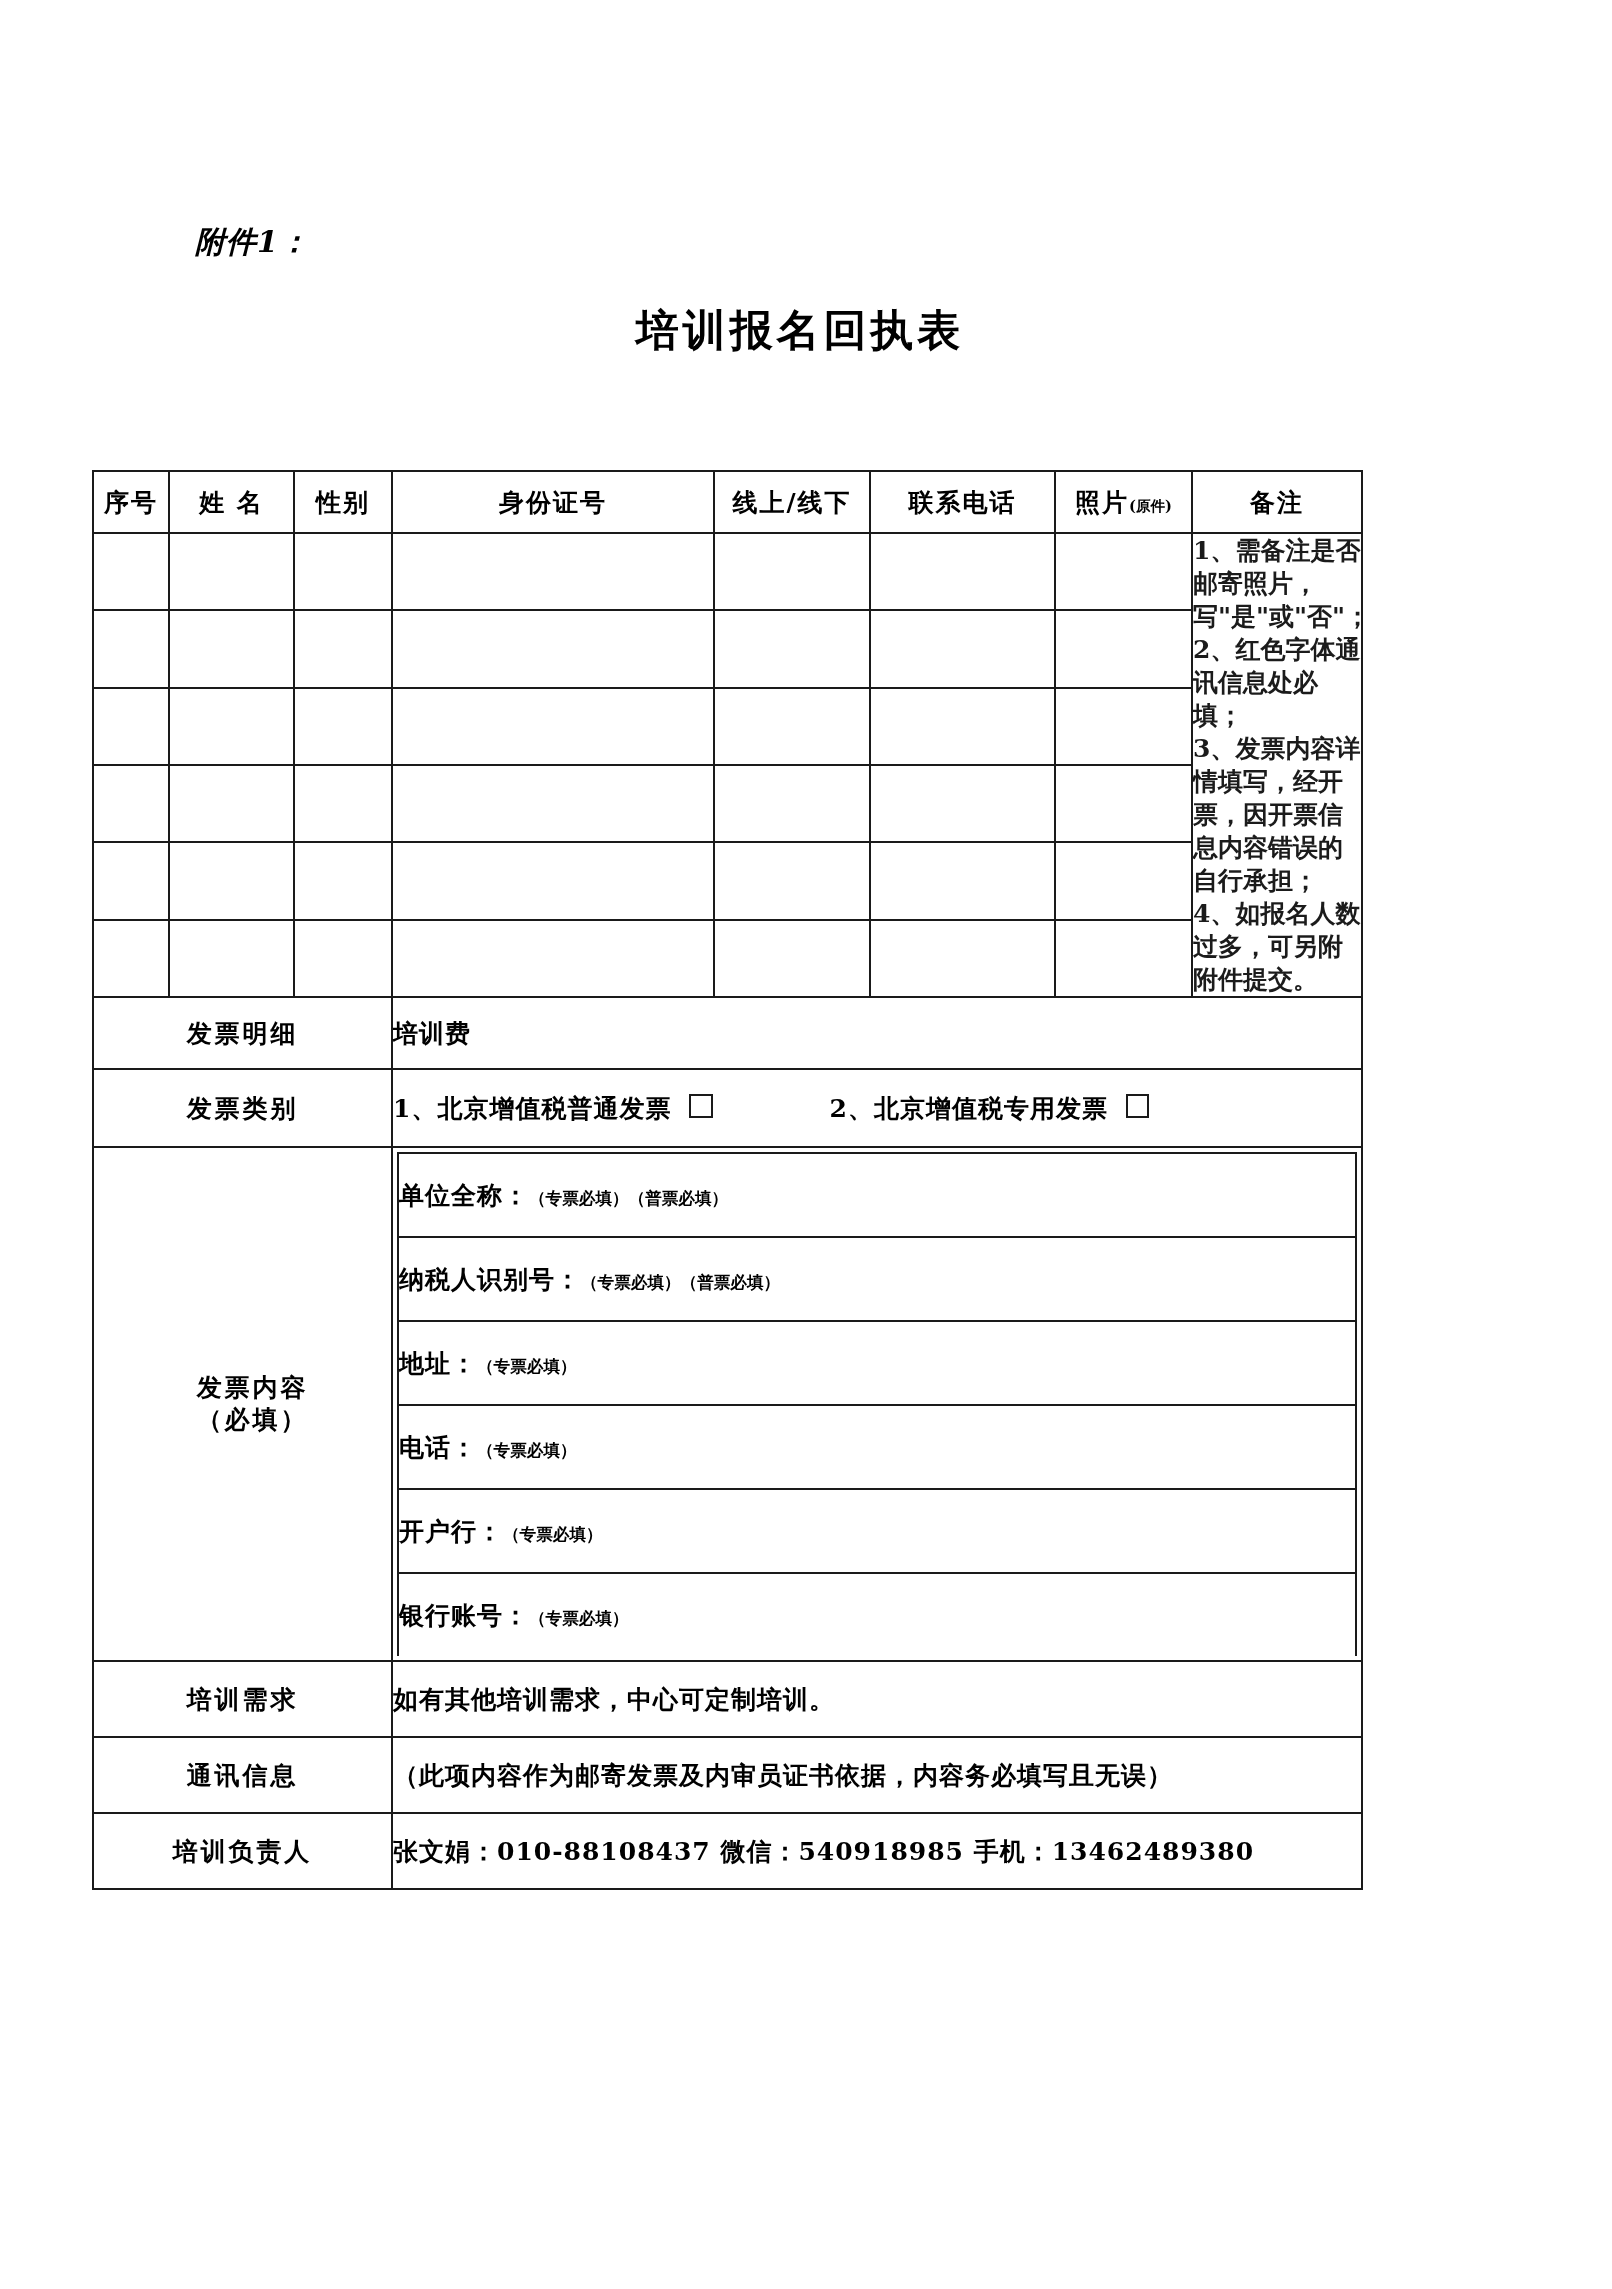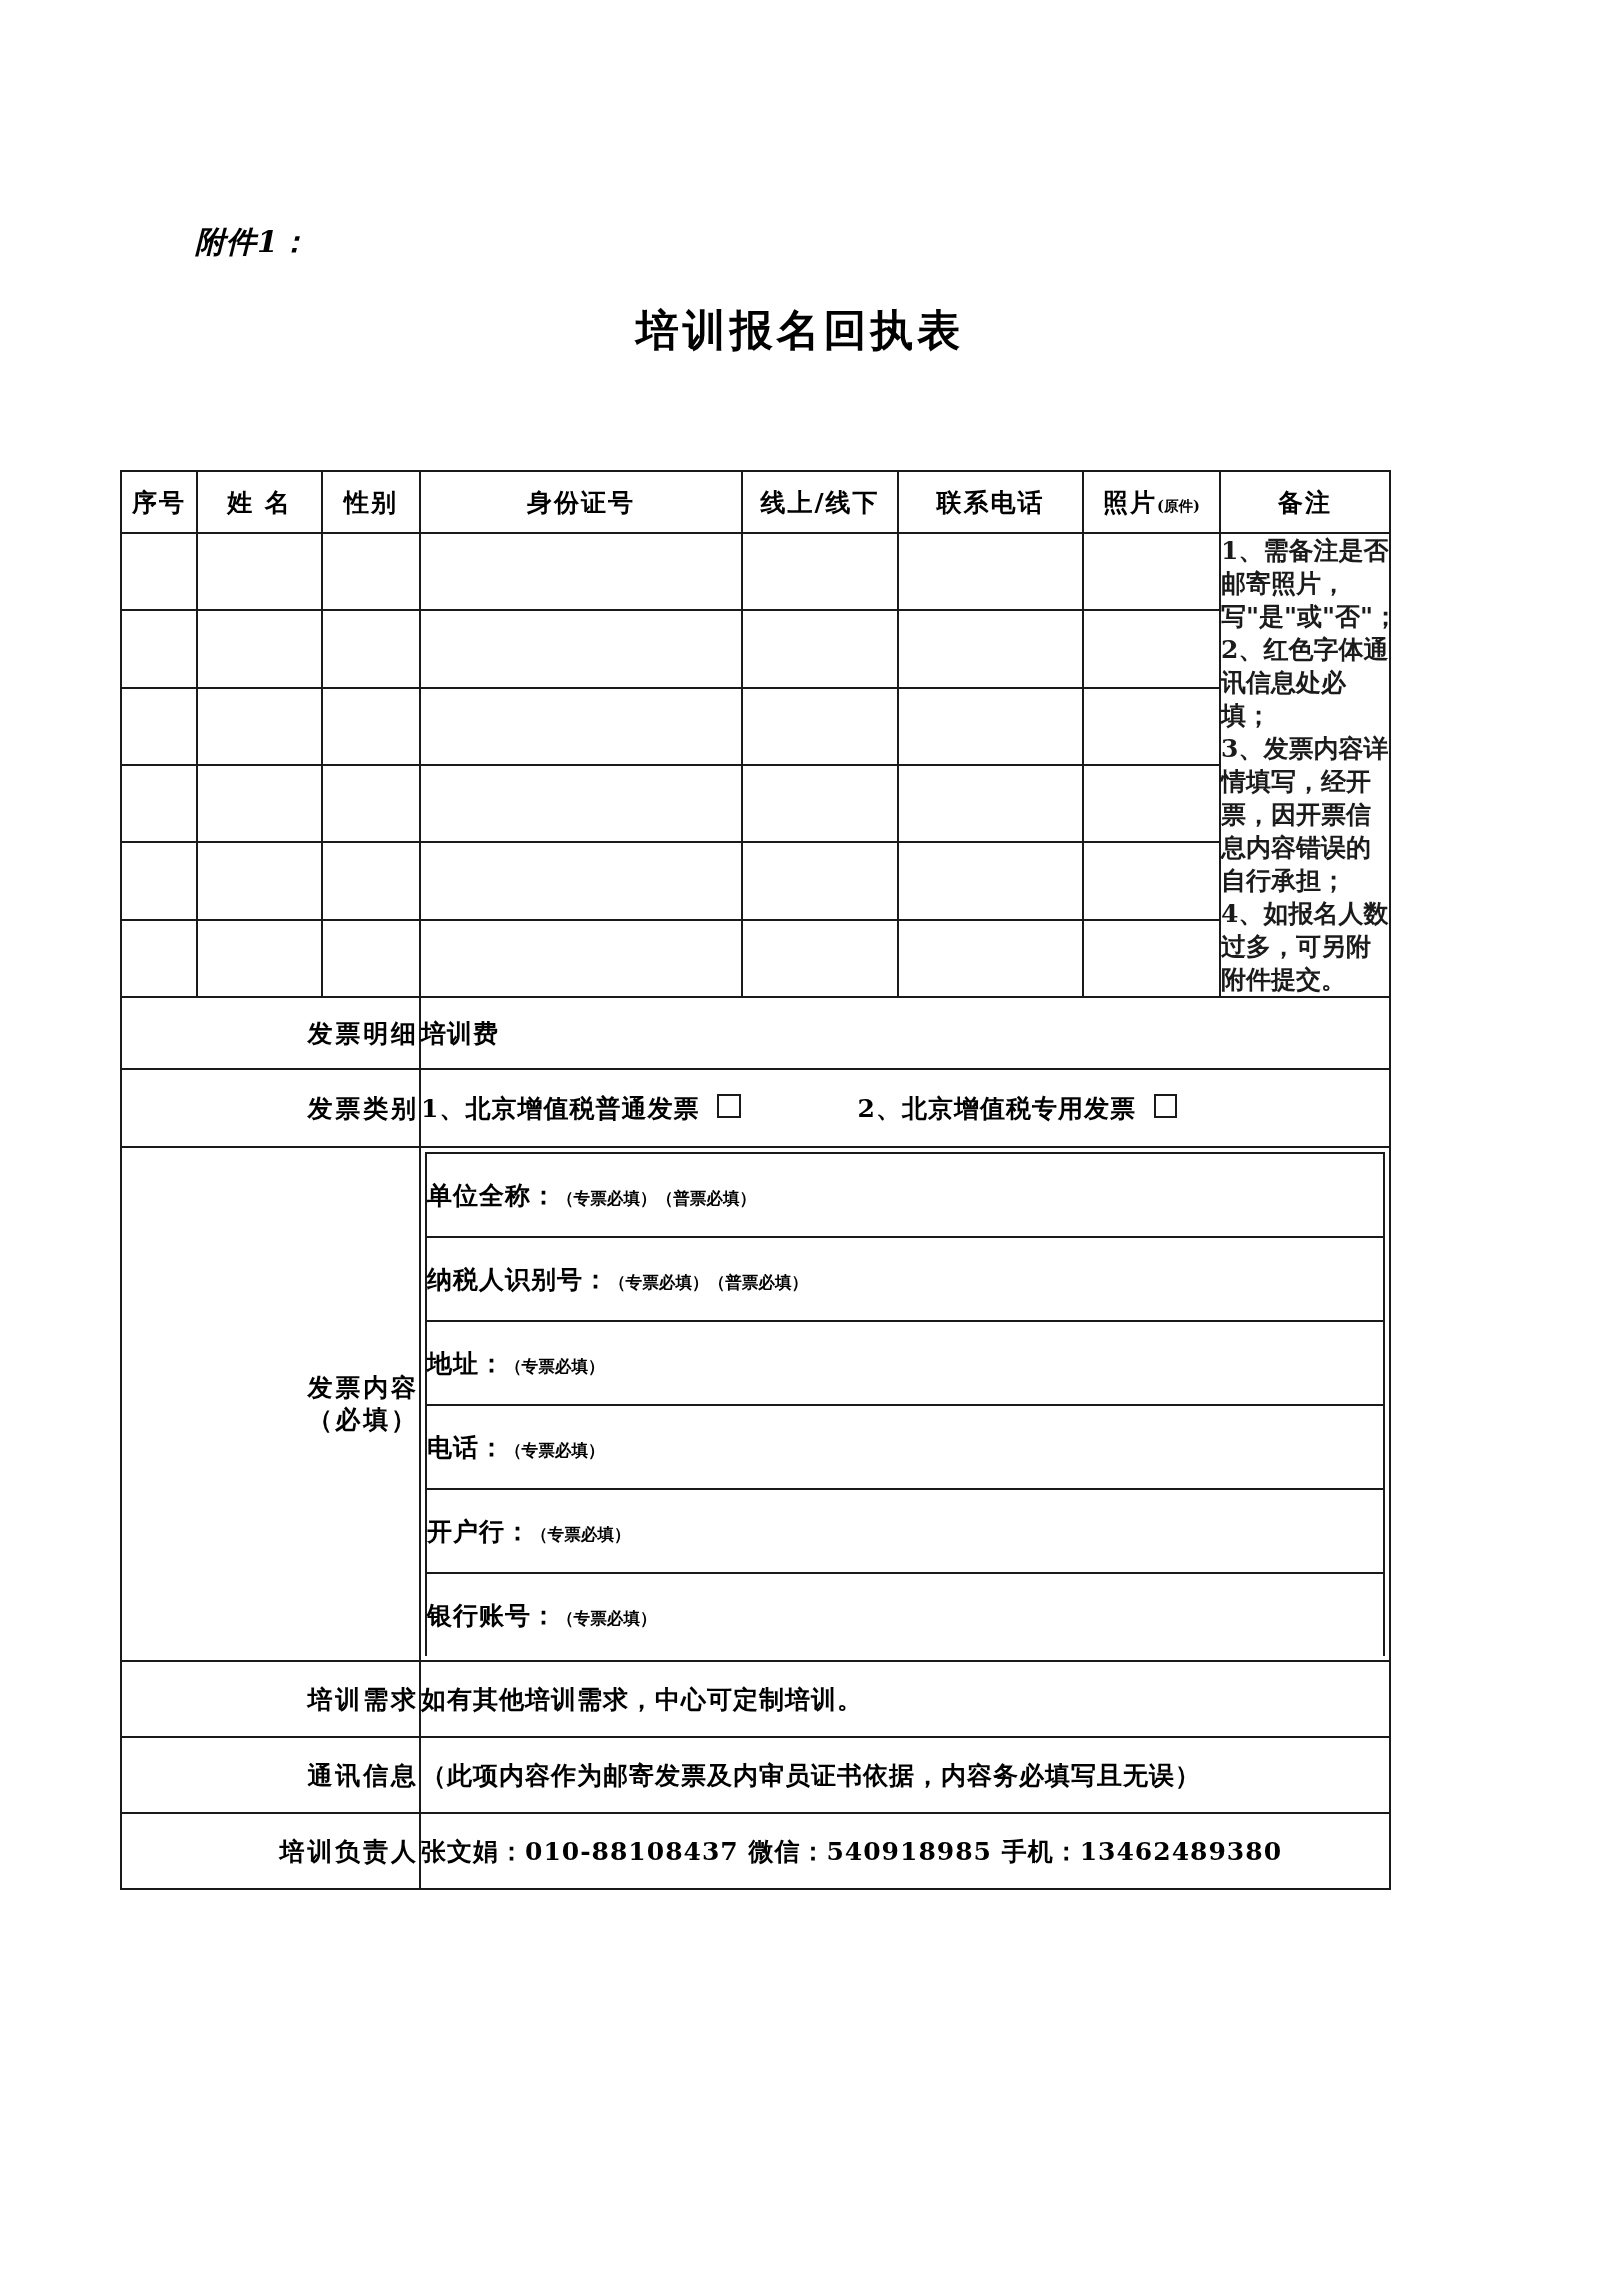--- a/index.html
+++ b/index.html
@@ -37,21 +37,21 @@
     right: 12px;
     top: 302px;
     text-align: center;
     font-size: 43px;
     font-weight: 700;
     letter-spacing: 3.9px;
     font-family: Liberation Serif, serif;
   }
   table.main {
     position: absolute;
-    left: 120px;
+    left: 92px;
     top: 470px;
     width: 1240px;
     border-collapse: collapse;
     table-layout: fixed;
   }
   table.main td, table.main th {
     border: 2px solid #1a1a1a;
     padding: 0;
     vertical-align: middle;
     font-weight: 700;
@@ -80,21 +80,21 @@
     font-weight: 700;
     letter-spacing: 0px;
     text-align: left;
     color: #1b1b1b;
   }
   .notes-cell .nl {
     display: block;
     white-space: normal;
   }
   .label-cell {
-    text-align: right;
+    text-align: center;
     font-size: 27px;
     letter-spacing: 2.9px;
     font-weight: 700;
     height: 70px;
   }
   .label-cell .two-line {
     display: block;
     line-height: 1.3;
     padding-left: 20px;
   }

